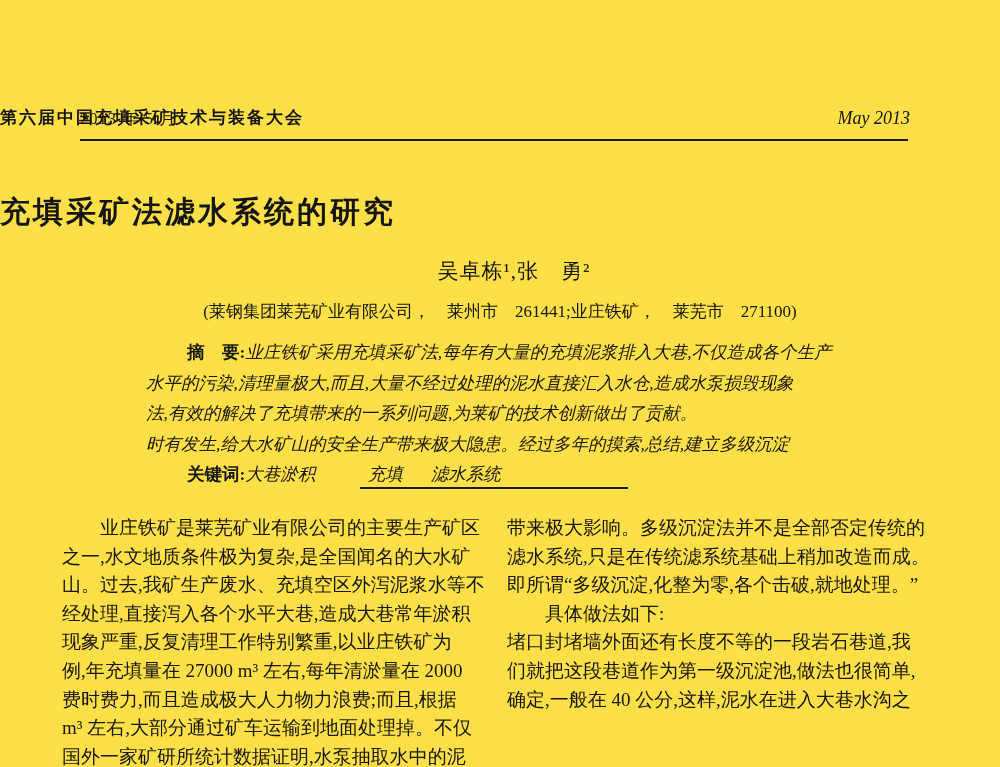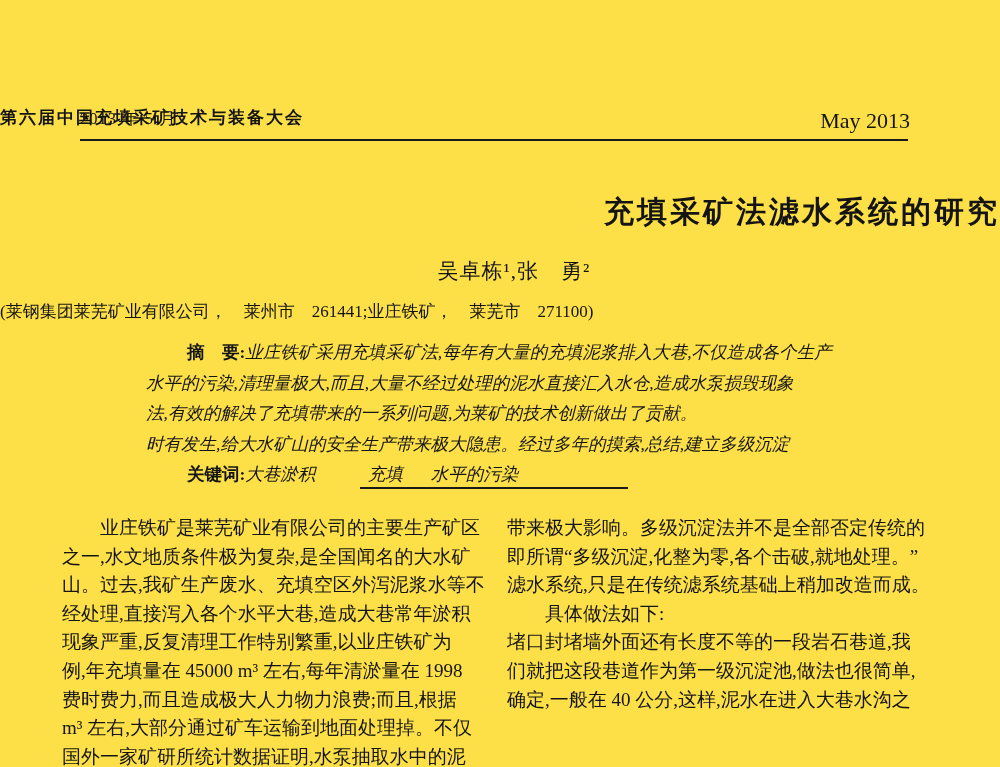--- a/index.html
+++ b/index.html
@@ -12,31 +12,31 @@
     position: relative;
     width: 1000px; height: 767px;
     background: #fde047;
     color: #141414;
     overflow: hidden;
   }
   
   .h-left  { position: absolute; left: 80px;  top: 108px; font-size: 16.5px; letter-spacing: 1px; }
   .h-center{ position: absolute; left: 0; right: 0; top: 106px; text-align: left;
              font-size: 17px; font-weight: bold; letter-spacing: 2px; }
-  .h-right { position: absolute; right: 90px; top: 108px; font-size: 22px; }
+  .h-right { position: absolute; right: 90px; top: 108px; font-size: 18px; font-style: italic; }
   .h-rule  { position: absolute; left: 80px; top: 139px; width: 828px; height: 2px; background: #1a1a1a; }
   
   .title {
     position: absolute; left: 0; right: 0; top: 192px; margin: 0;
-    text-align: right; font-size: 30px; font-weight: bold; letter-spacing: 3px;
+    text-align: left; font-size: 30px; font-weight: bold; letter-spacing: 3px;
     font-family: "Liberation Sans", "DejaVu Sans", sans-serif;
   }
   .authors     { position: absolute; left: 0; right: 0; top: 257px; text-align: center;
                  font-size: 21px; letter-spacing: 1px; margin-left: 28px; }
-  .affiliation { position: absolute; left: 0; right: 0; top: 300px; text-align: left;
+  .affiliation { position: absolute; left: 0; right: 0; top: 300px; text-align: center;
                  font-size: 17px; }
   
   .abstract { position: absolute; left: 146px; top: 337px; width: 714px;
               font-size: 17.5px; line-height: 30.5px; }
   .a-line   { white-space: nowrap; }
   .a-label  { font-weight: bold; font-style: normal; margin-left: 41px; }
   .kai      { font-style: italic; }     
   .term-gap-wide   { margin-right: 3em; text-align: right; }
   .term-gap-narrow { margin-right: 1.6em; }
   
@@ -63,41 +63,41 @@
   <div class="affiliation">(莱钢集团莱芜矿业有限公司，　莱州市　261441;业庄铁矿，　莱芜市　271100)</div>
 
   <section class="abstract">
     <div class="a-line">
       <span class="a-label">摘　要:</span><span class="kai">业庄铁矿采用充填采矿法,每年有大量的充填泥浆排入大巷,不仅造成各个生产</span>
     </div>
     <div class="a-line kai">水平的污染,清理量极大,而且,大量不经过处理的泥水直接汇入水仓,造成水泵损毁现象</div>
     <div class="a-line kai">法,有效的解决了充填带来的一系列问题,为莱矿的技术创新做出了贡献。</div>
     <div class="a-line kai">时有发生,给大水矿山的安全生产带来极大隐患。经过多年的摸索,总结,建立多级沉淀</div>
     <div class="a-line">
-      <span class="a-label">关键词:</span><span class="kai term-gap-wide">大巷淤积</span><span class="kai term-gap-narrow">充填</span><span class="kai">水平的污染</span>
+      <span class="a-label">关键词:</span><span class="kai term-gap-wide">大巷淤积</span><span class="kai term-gap-narrow">充填</span><span class="kai">滤水系统</span>
     </div>
   </section>
 
   <div class="divider"></div>
 
   <section class="col col-left">
     <div class="b-line">　　业庄铁矿是莱芜矿业有限公司的主要生产矿区</div>
     <div class="b-line">之一,水文地质条件极为复杂,是全国闻名的大水矿</div>
     <div class="b-line">山。过去,我矿生产废水、充填空区外泻泥浆水等不</div>
     <div class="b-line">经处理,直接泻入各个水平大巷,造成大巷常年淤积</div>
     <div class="b-line">现象严重,反复清理工作特别繁重,以业庄铁矿为</div>
-    <div class="b-line">例,年充填量在 45000 m³ 左右,每年清淤量在 1998</div>
+    <div class="b-line">例,年充填量在 27000 m³ 左右,每年清淤量在 2000</div>
     <div class="b-line">费时费力,而且造成极大人力物力浪费;而且,根据</div>
     <div class="b-line">m³ 左右,大部分通过矿车运输到地面处理掉。不仅</div>
     <div class="b-line">国外一家矿研所统计数据证明,水泵抽取水中的泥</div>
   </section>
 
   <section class="col col-right">
     <div class="b-line">带来极大影响。多级沉淀法并不是全部否定传统的</div>
+    <div class="b-line">滤水系统,只是在传统滤系统基础上稍加改造而成。</div>
     <div class="b-line">即所谓“多级沉淀,化整为零,各个击破,就地处理。”</div>
-    <div class="b-line">滤水系统,只是在传统滤系统基础上稍加改造而成。</div>
     <div class="b-line">　　具体做法如下:</div>
     <div class="b-line">堵口封堵墙外面还有长度不等的一段岩石巷道,我</div>
     <div class="b-line">们就把这段巷道作为第一级沉淀池,做法也很简单,</div>
     <div class="b-line">确定,一般在 40 公分,这样,泥水在进入大巷水沟之</div>
   </section>
 
 </div>
 
 </body></html>

